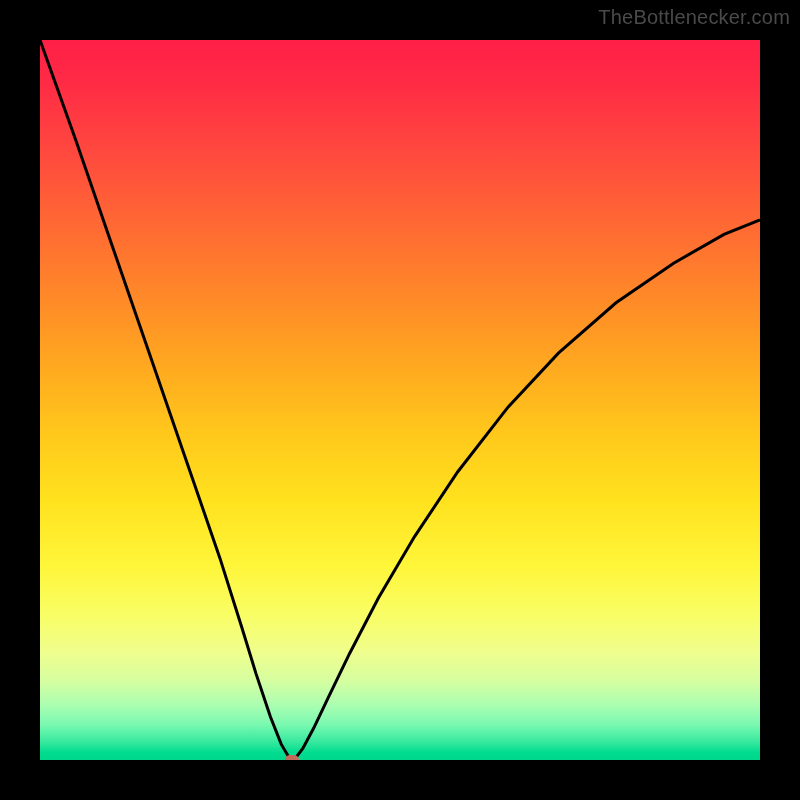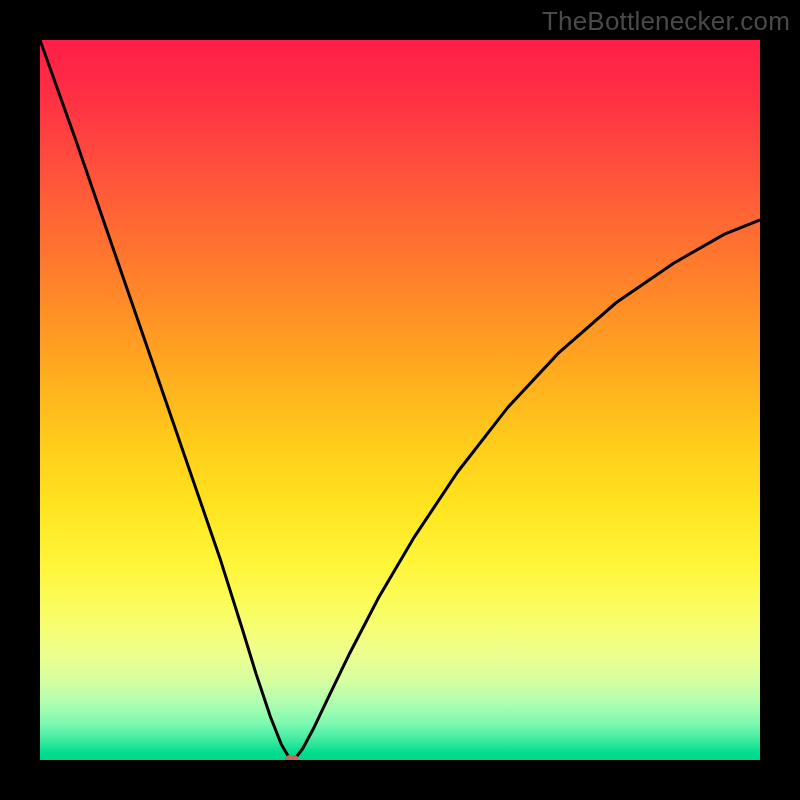--- a/index.html
+++ b/index.html
@@ -46,21 +46,21 @@
   }
   .curve-layer {
     position: absolute;
     inset: 0;
   }
   .watermark {
     position: absolute;
     top: 6px;
     right: 10px;
     color: #4a4a4a;
-    font-size: 26px;
+    font-size: 20px;
     letter-spacing: 0.2px;
     user-select: none;
   }
   .minimum-dot {
     position: absolute;
     width: 14px;
     height: 10px;
     border-radius: 5px;
     background: #c36b5a;
     transform: translate(-50%, -50%);

